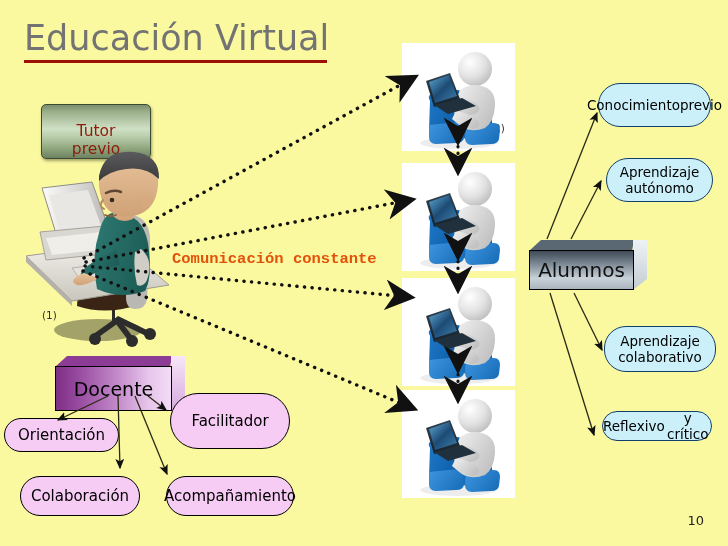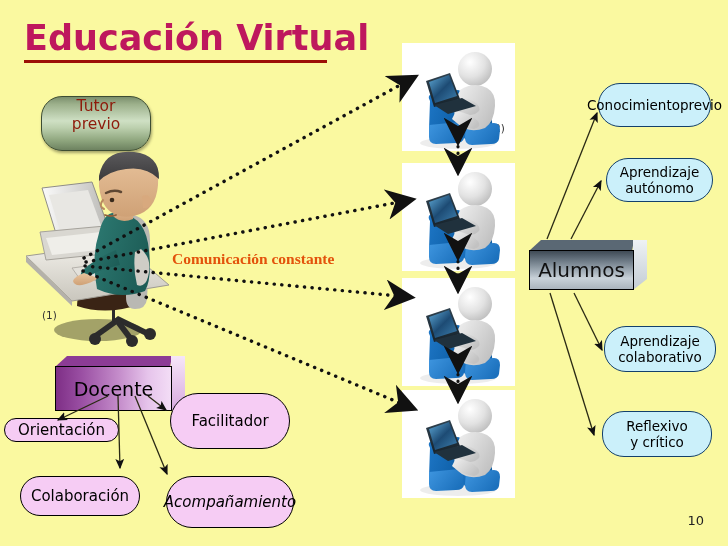--- a/index.html
+++ b/index.html
@@ -16,53 +16,53 @@
     font-family: "DejaVu Sans", sans-serif;
   }
 
   
   #title {
     position: absolute;
     left: 24px;
     top: 18px;
     font-family: "DejaVu Sans", sans-serif;
     font-size: 35px;
-    font-weight: 700;
-    color: #be185d;
+    font-weight: 400;
+    color: #737373;
     letter-spacing: 0px;
     white-space: nowrap;
   }
   #title-rule {
     position: absolute;
     left: 24px;
     top: 60px;
     width: 303px;
     height: 3px;
     background: #9C1006;
   }
 
   
   #tutor-virtual {
     position: absolute;
     left: 41px;
-    top: 96px;
+    top: 104px;
     width: 108px;
     height: 53px;
-    border-radius: 21px;
+    border-radius: 5px;
     border: 1.5px solid #3d4d33;
     background: linear-gradient(to bottom,
         #7b8f6d 0%,
         #9db18c 14%,
         #cfe0c4 45%,
         #bcd0ae 58%,
         #8fa67e 82%,
         #6d8260 100%);
     box-shadow: 1px 2px 3px rgba(0,0,0,0.35);
     display: flex;
-    align-items: flex-start;
+    align-items: flex-end;
     justify-content: center;
   }
   #tutor-virtual .txt {
     color: #8E1B0B;
     font-size: 15.5px;
     line-height: 18px;
     text-align: center;
     font-family: "DejaVu Sans", sans-serif;
   }
 
@@ -170,21 +170,21 @@
 
   
   #comunicacion {
     position: absolute;
     left: 172px;
     top: 250px;
     color: #E3520B;
     font-size: 15.5px;
     font-weight: bold;
     white-space: nowrap;
-    font-family: Liberation Serif, serif;
+    font-family: Liberation Mono, monospace;
   }
 
   
   .marker {
     position: absolute;
     font-size: 10.5px;
     color: #333;
     font-family: "DejaVu Sans", sans-serif;
   }
 
@@ -441,46 +441,46 @@
   </div>
 
   <div class="box3d" id="alumnos">
     <div class="top"></div>
     <div class="side"></div>
     <div class="face">
       <span class="label">Alumnos</span>
     </div>
   </div>
 
-  <div class="pill-pink" style="left:4px;  top:418px; width:115px; height:24px;">
+  <div class="pill-pink" style="left:4px;  top:418px; width:115px; height:34px;">
     <span>Orientación</span>
   </div>
   <div class="pill-pink" style="left:170px; top:393px; width:120px; height:56px;">
     <span>Facilitador</span>
   </div>
   <div class="pill-pink" style="left:20px;  top:476px; width:120px; height:40px;">
     <span>Colaboración</span>
   </div>
-  <div class="pill-pink" style="left:166px; top:476px; width:128px; height:52px;font-style:italic;">
+  <div class="pill-pink" style="left:166px; top:476px; width:128px; height:40px;">
     <span>Acompañamiento</span>
   </div>
 
   <div class="pill-cyan" style="left:598px; top:83px;  width:113px; height:44px; flex-direction:row;">
     <span>Conocimiento</span>
     <span>previo</span>
   </div>
   <div class="pill-cyan" style="left:606px; top:158px; width:107px; height:44px; flex-direction:column;">
     <span>Aprendizaje</span>
     <span>autónomo</span>
   </div>
   <div class="pill-cyan" style="left:604px; top:326px; width:112px; height:46px; flex-direction:column;">
     <span>Aprendizaje</span>
     <span>colaborativo</span>
   </div>
-  <div class="pill-cyan" style="left:602px; top:411px; width:110px; height:46px; flex-direction:column;">
+  <div class="pill-cyan" style="left:602px; top:411px; width:110px; height:30px; ">
     <span>Reflexivo</span>
     <span>y crítico</span>
   </div>
 
   <div id="comunicacion">Comunicación constante</div>
 
   <div class="marker" style="left:42px;  top:309px;">(1)</div>
   <div class="marker" style="left:490px; top:122px;">(2)</div>
 
   <div id="page-number">10</div>

